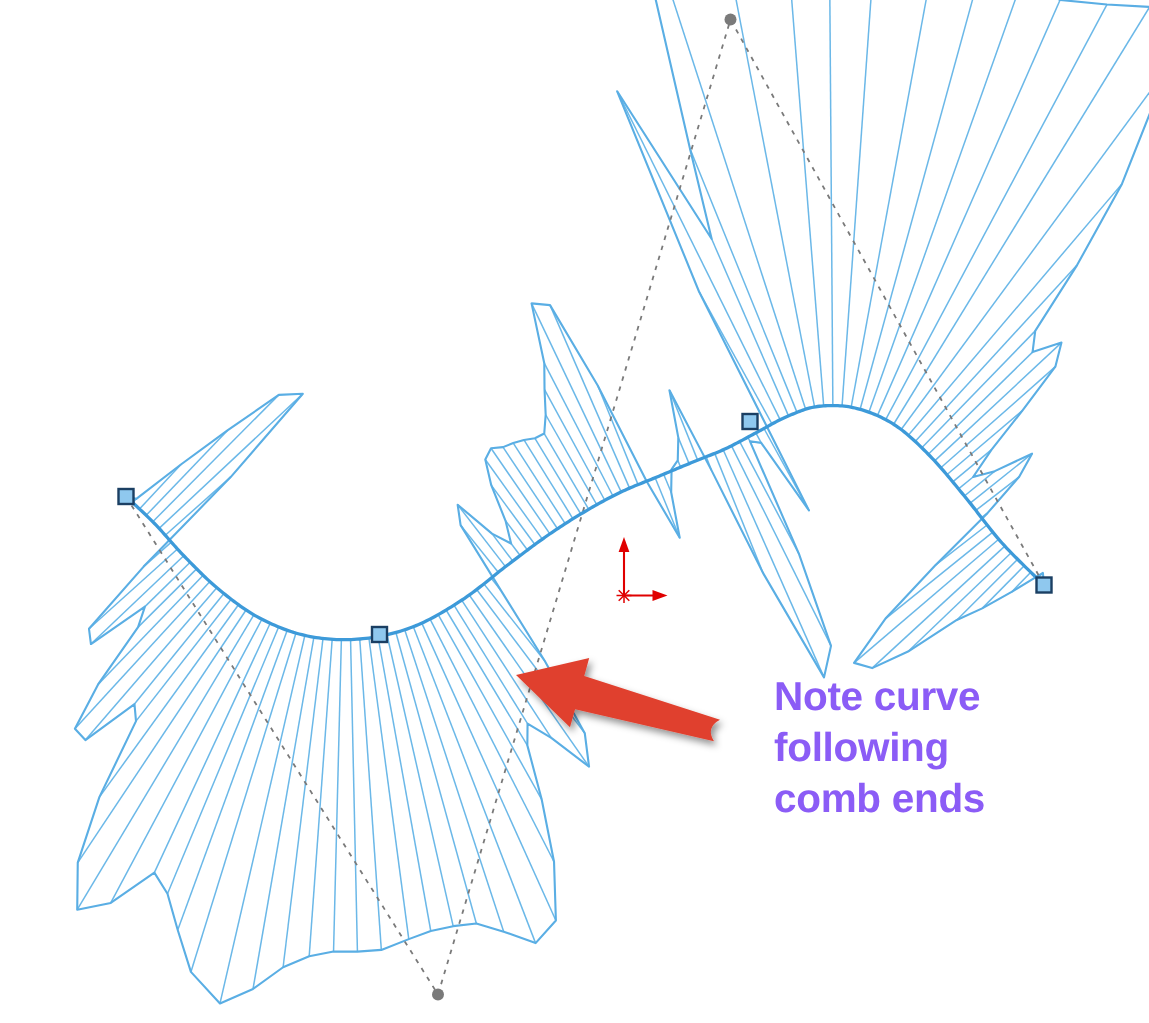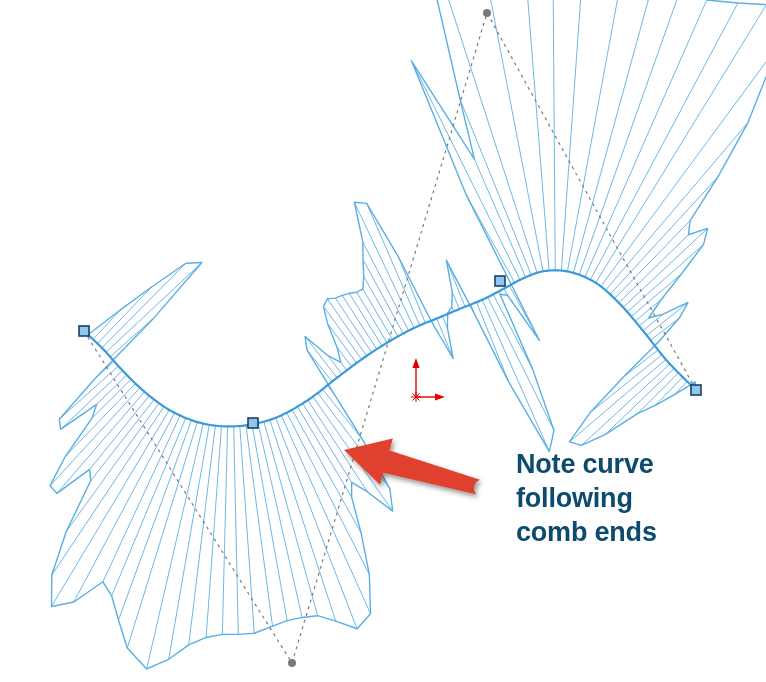--- a/index.html
+++ b/index.html
@@ -29,21 +29,21 @@
   }
   .annotation-text {
     position: absolute;
     left: 516px;
     top: 447px;
     width: 240px;
     font-family: "Liberation Sans", sans-serif;
     font-weight: bold;
     font-size: 27px;
     line-height: 34px;
-    color: #0c4a6e;
+    color: #8b5cf6;
     letter-spacing: -0.2px;
     white-space: pre-line;
   }
 </style>
 </head>
 <body>
 
 <div id="stage">
 
   <svg id="cad-svg" viewBox="0 0 766 682">

